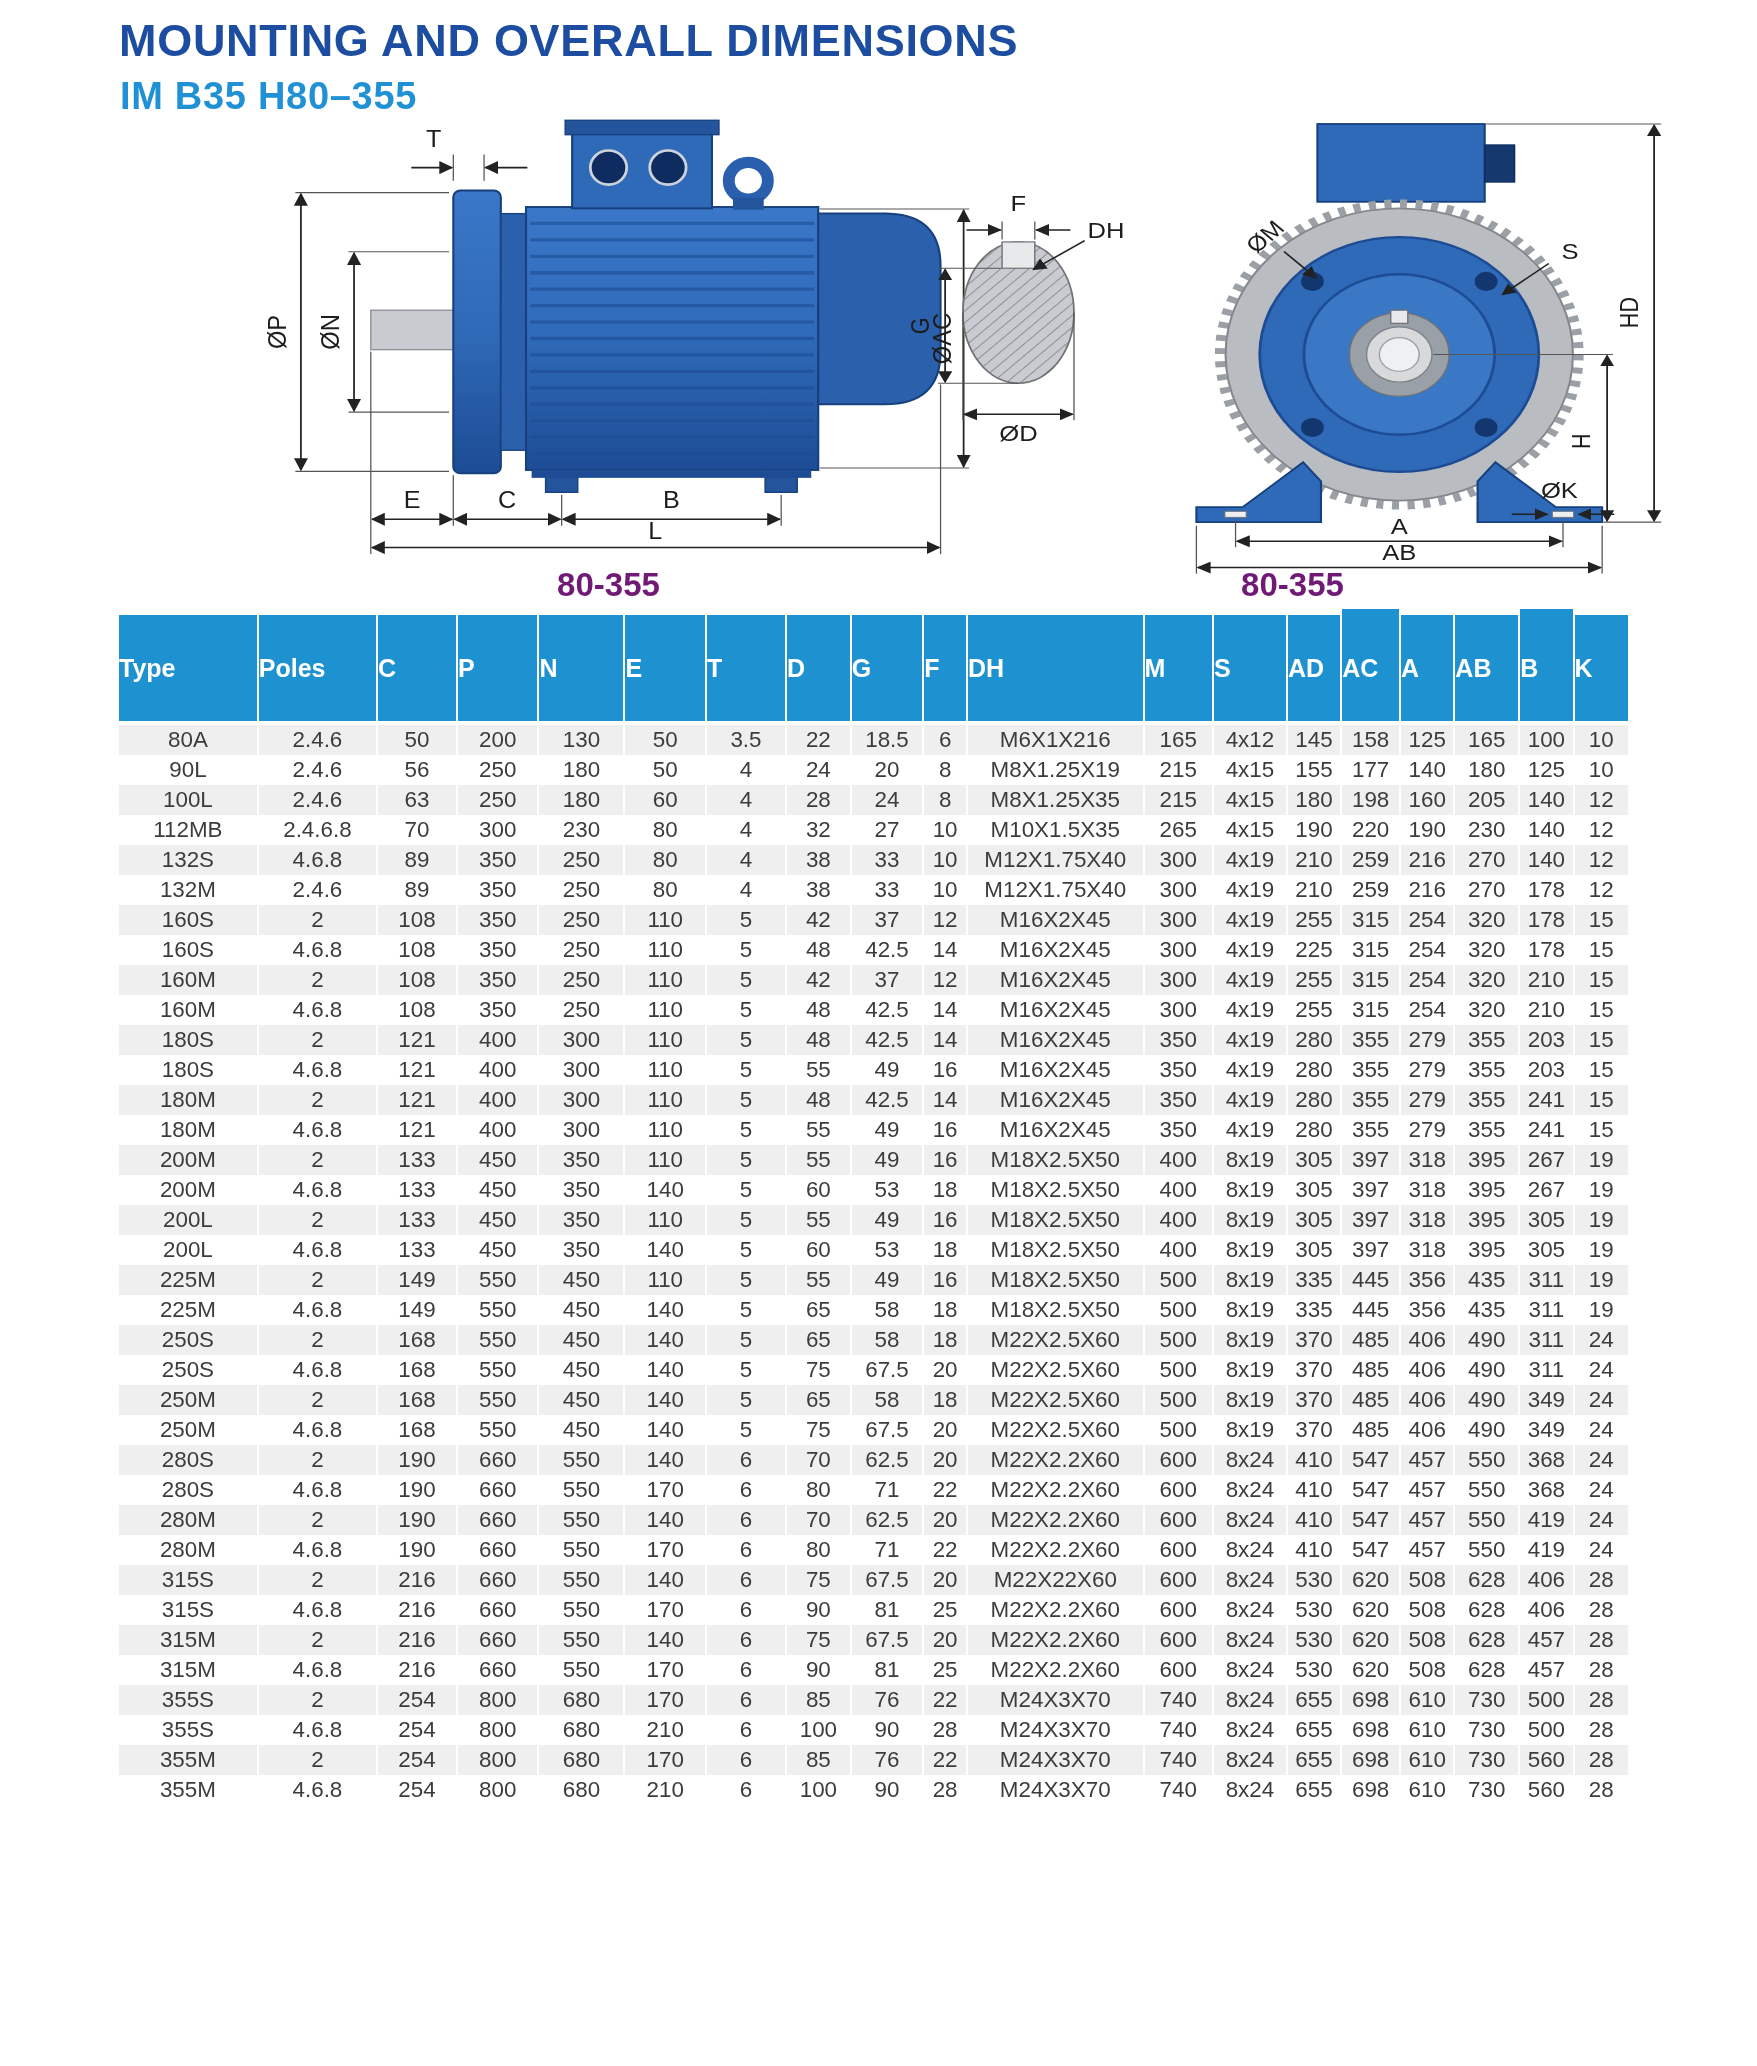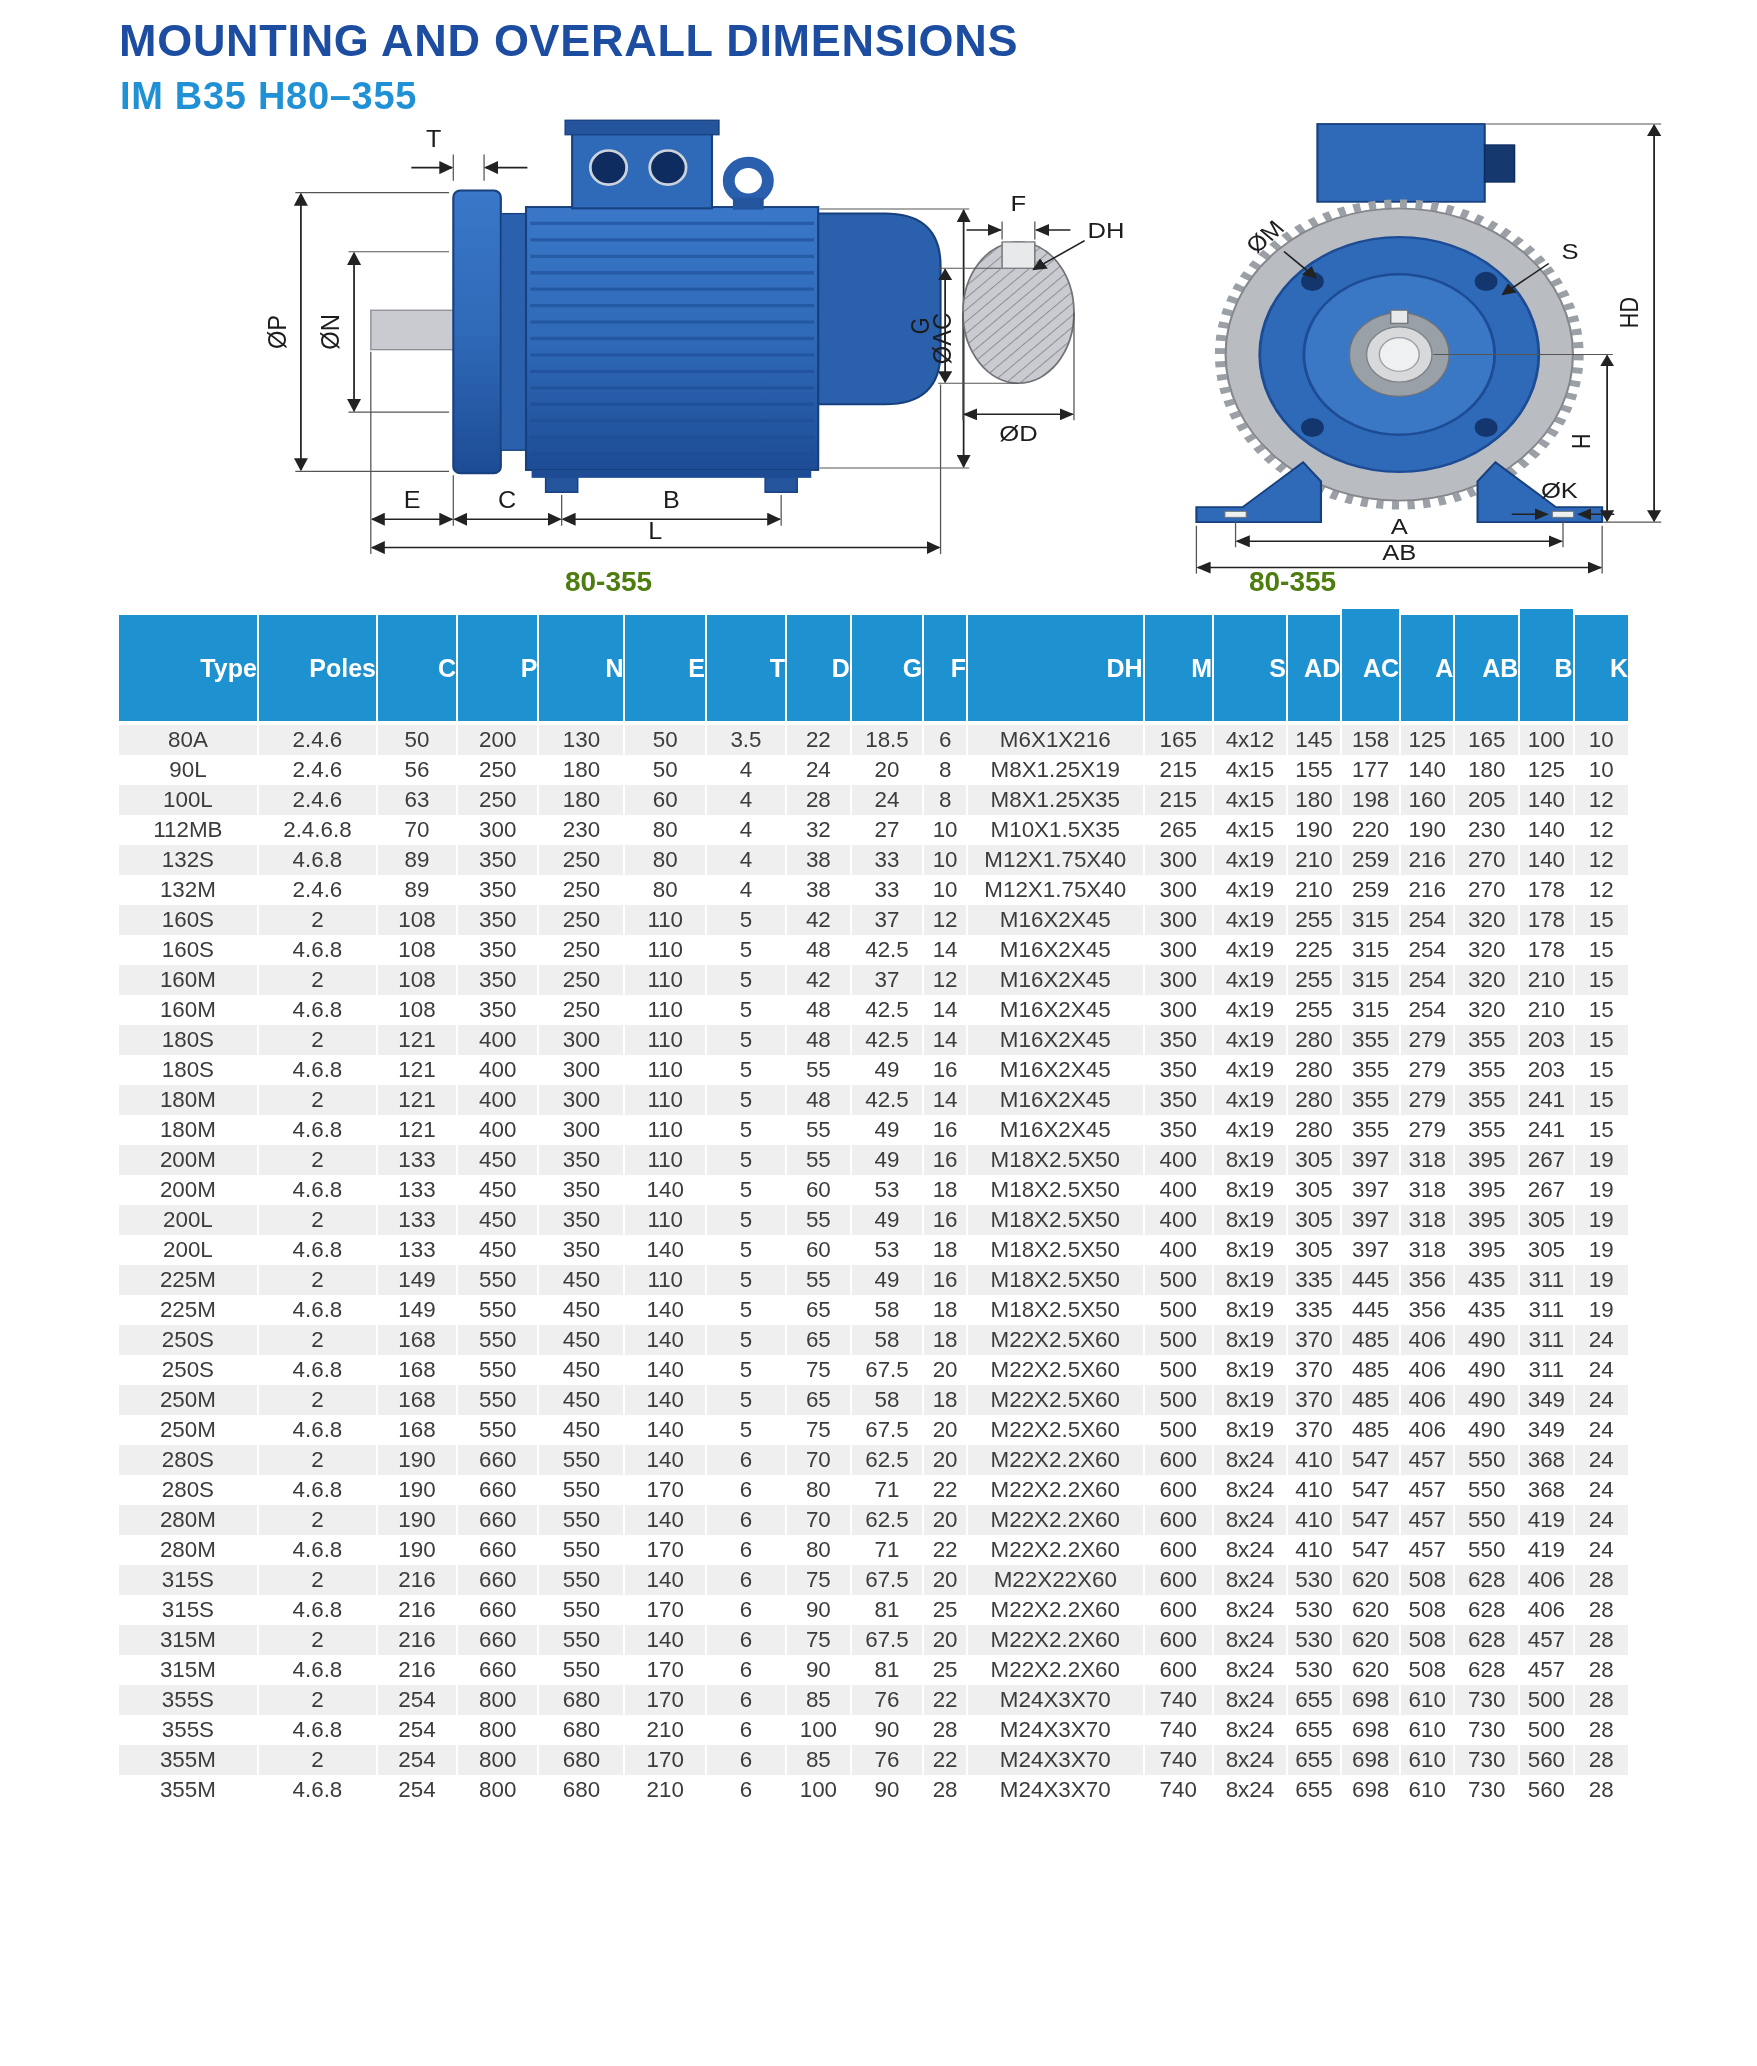--- a/index.html
+++ b/index.html
@@ -6,27 +6,27 @@
   body{width:1757px;height:2066px;position:relative;font-family:"Liberation Sans",sans-serif;overflow:hidden;}
 
   .page-title{position:absolute;left:119px;top:15.4px;font-size:45px;font-weight:bold;
     color:var(--title-blue);letter-spacing:0.7px;white-space:nowrap;text-align:right;}
   .page-subtitle{position:absolute;left:120px;top:75px;font-size:38px;font-weight:bold;
     color:var(--subtitle-blue);letter-spacing:0.7px;white-space:nowrap;}
 
   .drawing-area{position:absolute;left:0;top:115px;width:1757px;height:496px;}
   .svg-side{position:absolute;left:231px;top:0;}
   .svg-front{position:absolute;left:901px;top:0;}
-  .caption{position:absolute;top:451px;font-size:28px;font-weight:bold;color:#4d7c0f;text-align:center;}
+  .caption{position:absolute;top:451px;font-size:33px;font-weight:bold;color:#701a75;text-align:center;}
   .caption.left{left:231px;width:755px;}
   .caption.right{left:901px;width:783px;}
 
   .dim-table{position:absolute;left:119px;top:615px;width:1509px;border-collapse:collapse;table-layout:fixed;}
   .dim-table thead th{background:var(--header-blue);color:#fff;font-size:25px;font-weight:bold;
-    height:106px;text-align:right;vertical-align:middle;border-left:2.8px solid #fff;padding:0;}
+    height:106px;text-align:left;vertical-align:middle;border-left:2.8px solid #fff;padding:0;}
   .dim-table thead th:first-child{border-left:none;}
   .dim-table thead th{position:relative;}
   .dim-table thead th:nth-child(15)::before,
   .dim-table thead th:nth-child(18)::before{content:"";position:absolute;top:-5.6px;left:0;right:0;height:5.6px;background:var(--header-blue);}
   .dim-table thead tr{border-bottom:4.2px solid #fff;}
   .dim-table td{font-size:22.4px;color:var(--body-text);text-align:center;height:30px;
     border-left:2.8px solid #fff;padding:0;white-space:nowrap;overflow:hidden;}
   .dim-table td:first-child{border-left:none;}
   .dim-table tbody tr:nth-child(odd) td{background:var(--row-alt);}
   .dim-table tbody tr:nth-child(even) td{background:#ffffff;}

